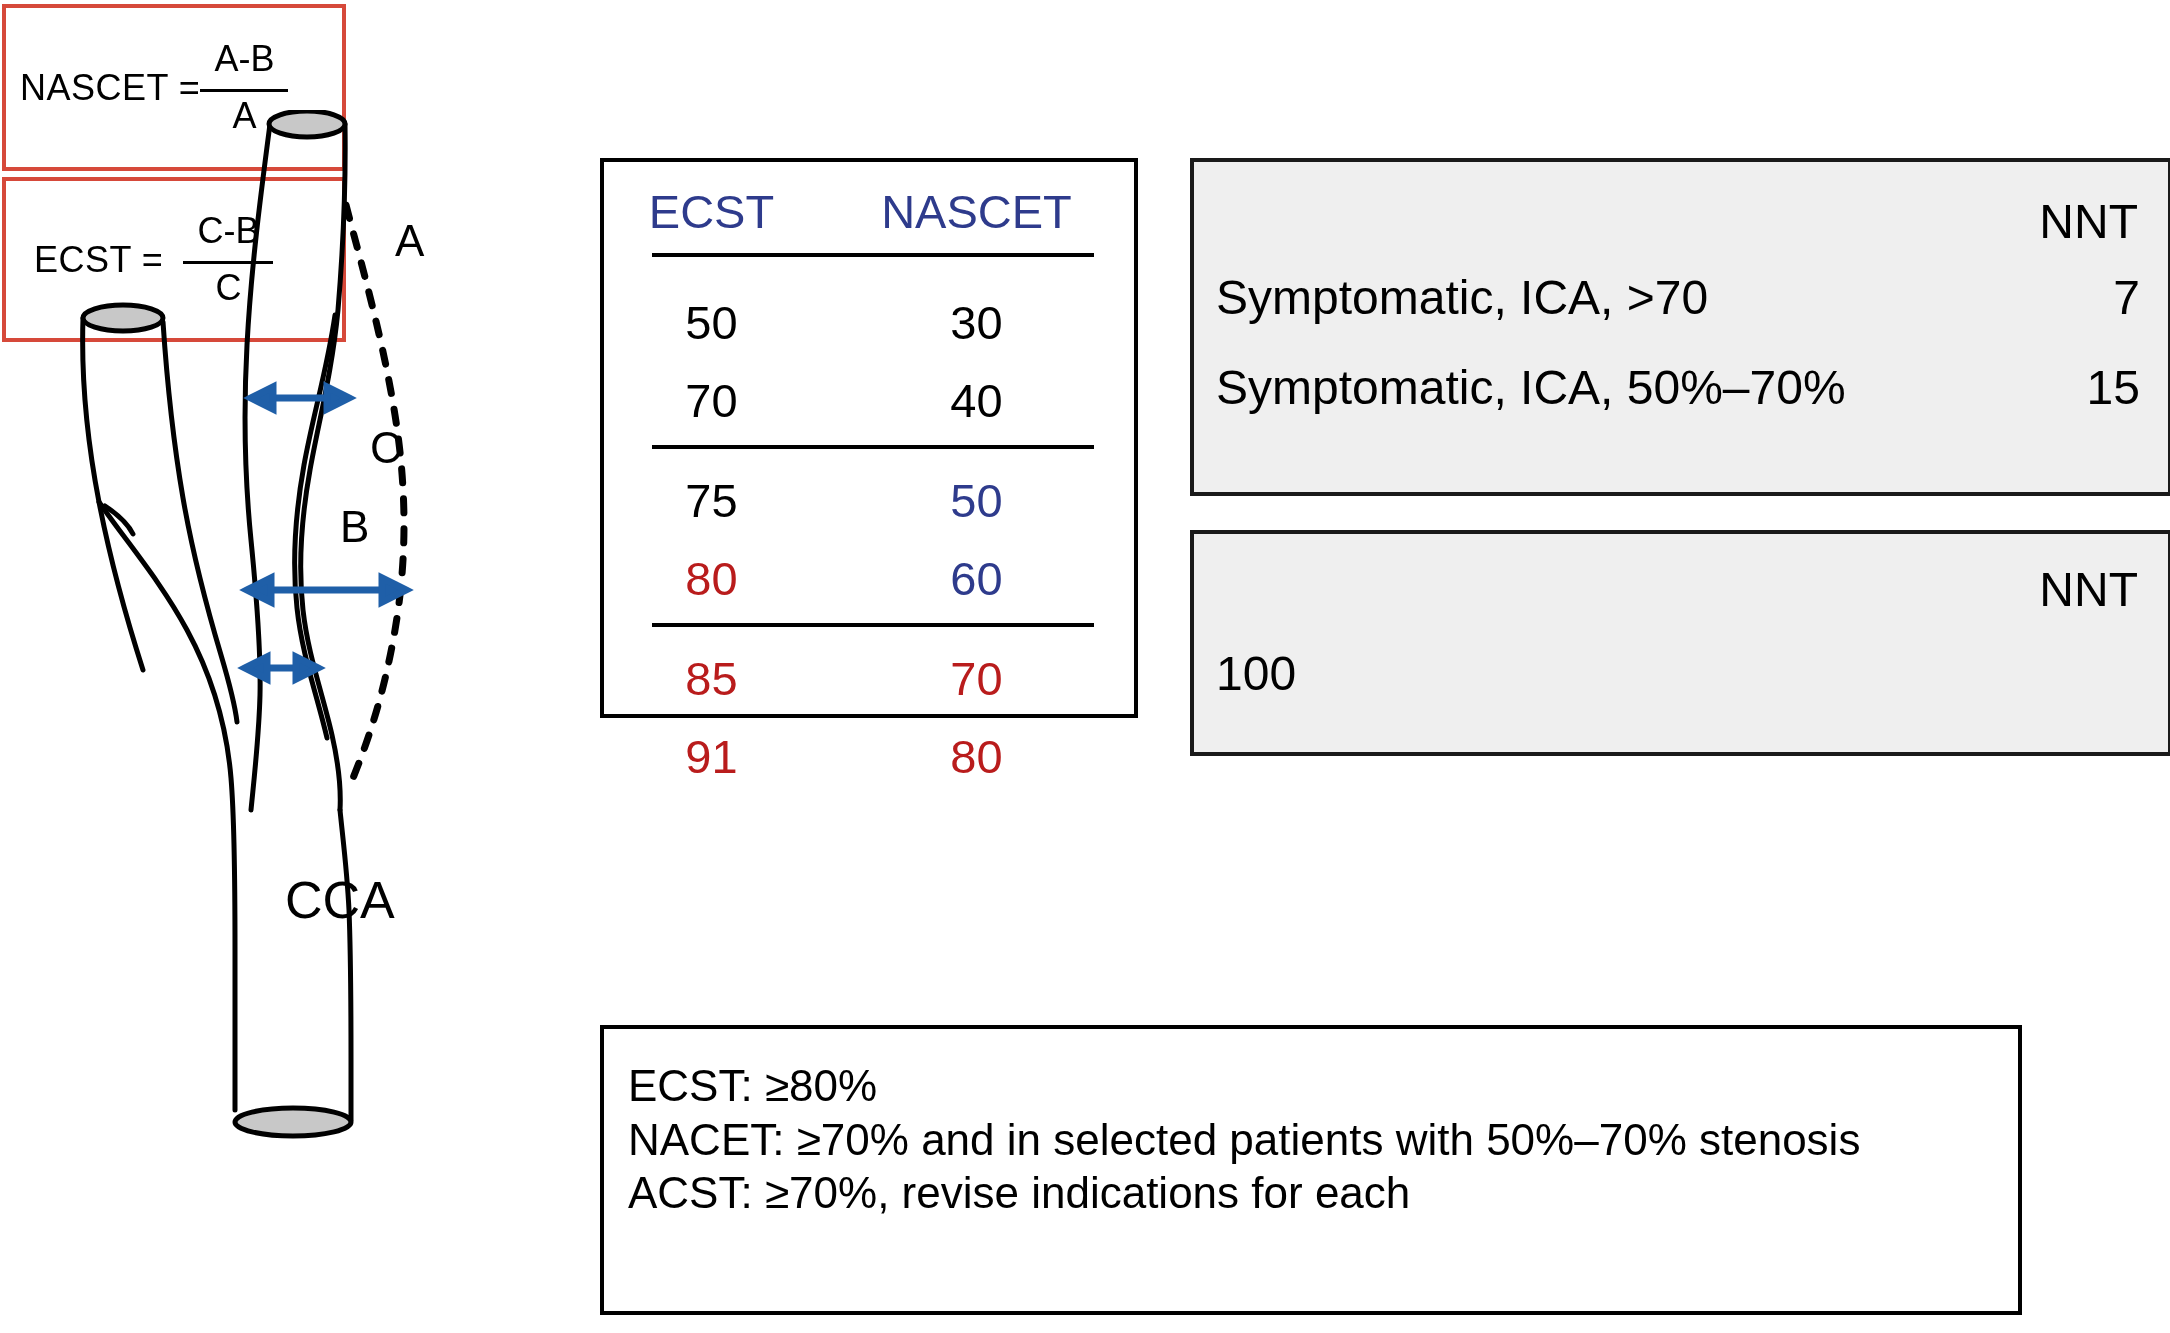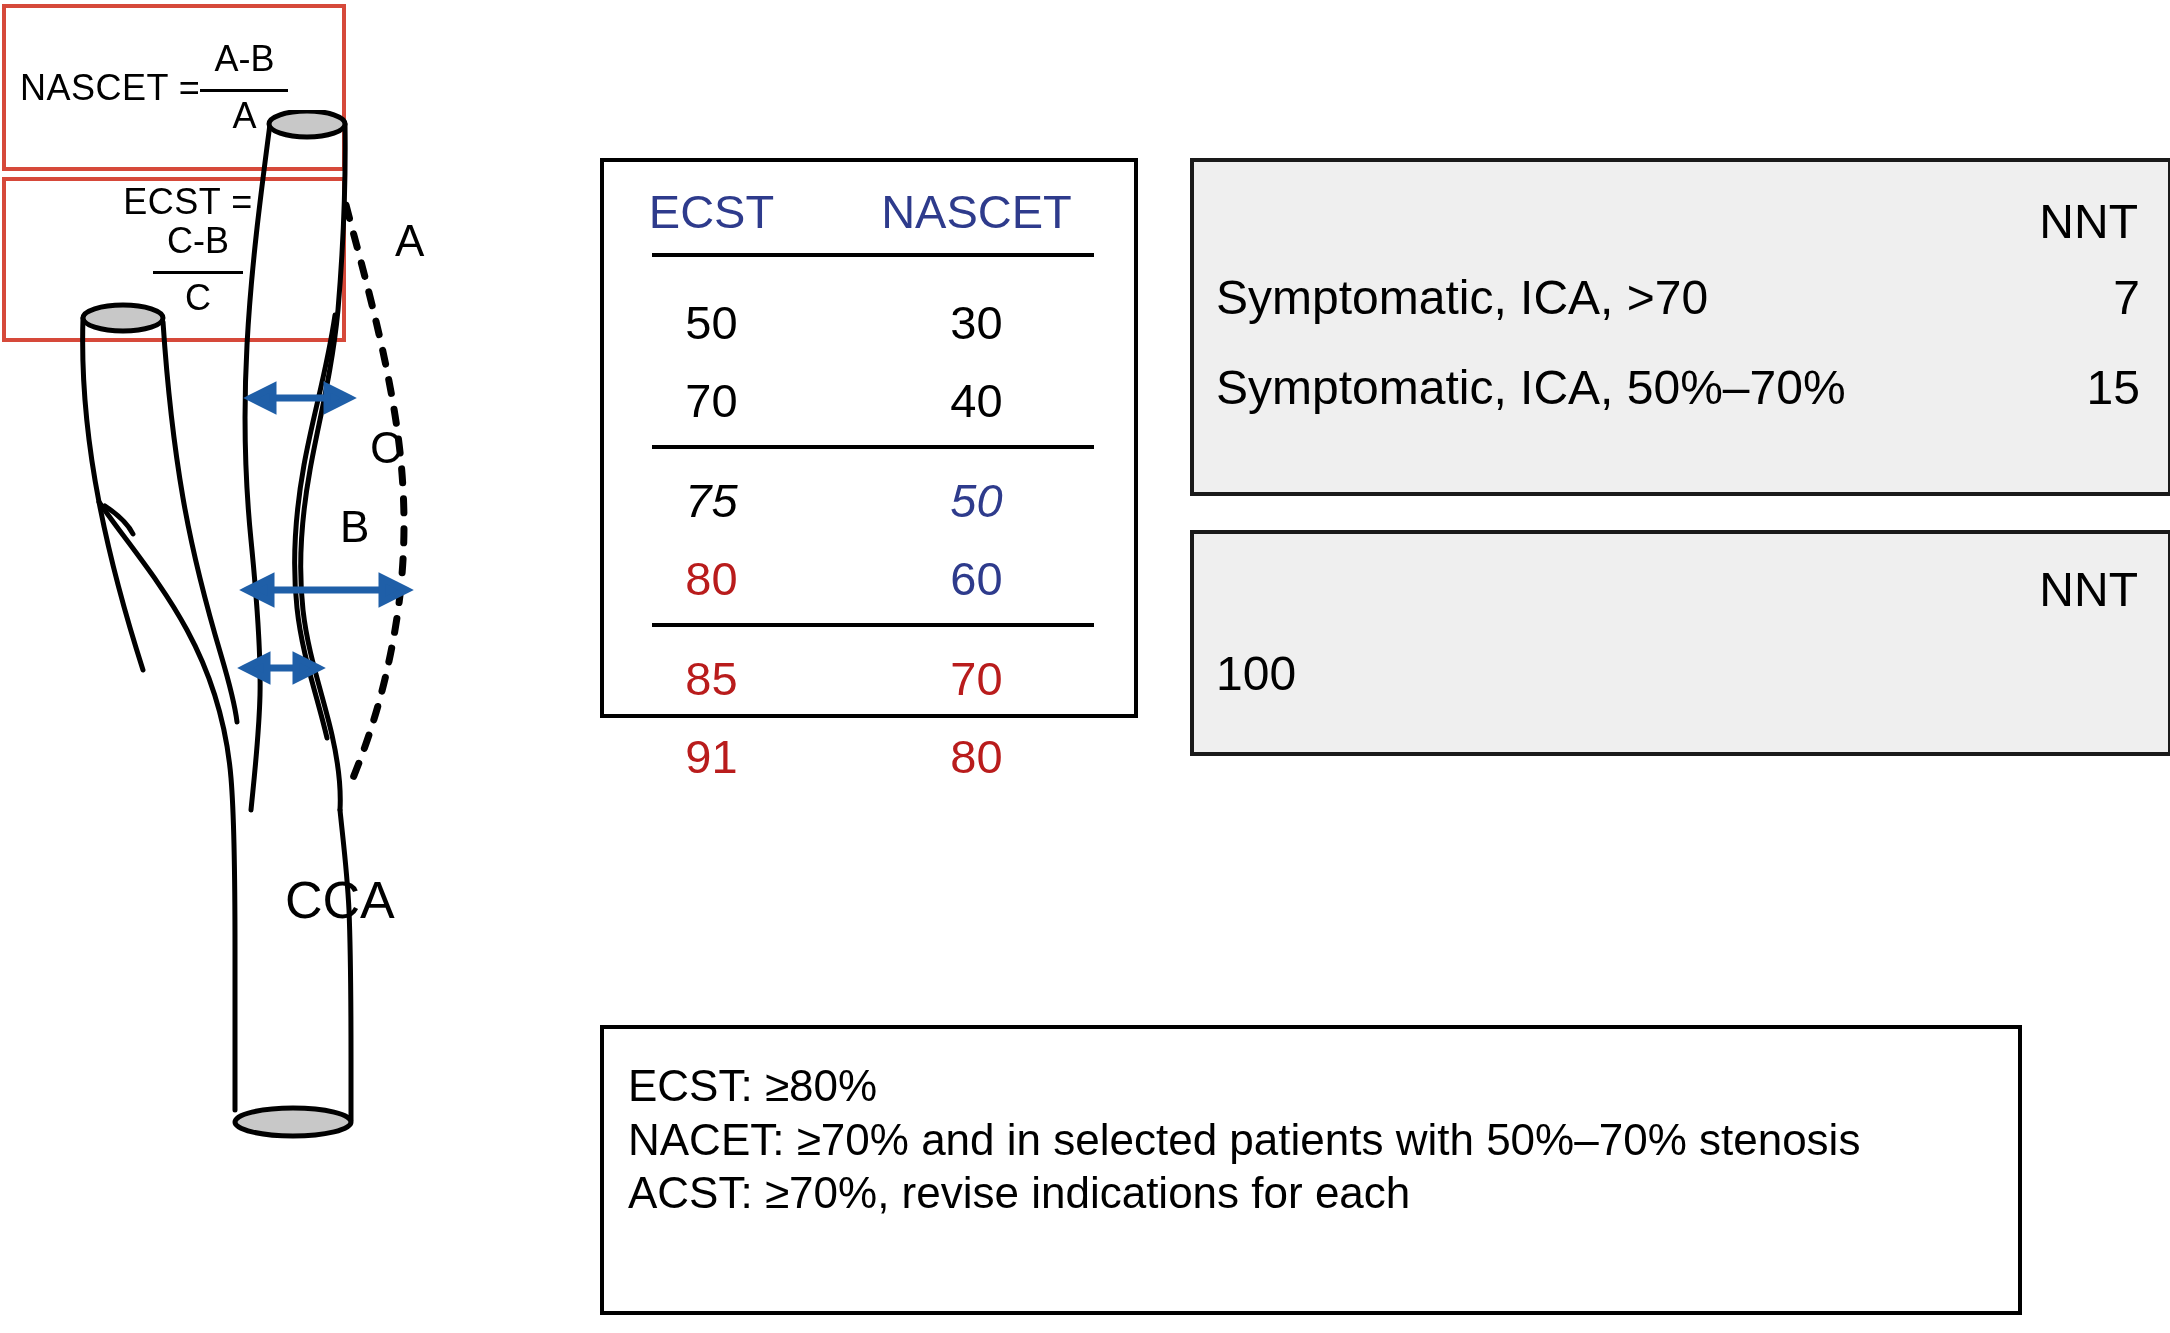--- a/index.html
+++ b/index.html
@@ -5,21 +5,21 @@
   html,body{margin:0;padding:0;background:#ffffff;}
   body{width:2170px;height:1333px;position:relative;overflow:hidden;
        font-family:"Liberation Sans", sans-serif;color:#000;}
 
   .canvas{position:absolute;left:0;top:0;width:2170px;height:1333px;}
 
   
   .formula-box{position:absolute;border:4px solid #D6493A;background:#fff;
                display:flex;align-items:center;box-sizing:border-box;}
   #formula-nascet{left:2px;top:4px;width:344px;height:167px;padding-left:14px;}
-  #formula-ecst{left:2px;top:177px;width:344px;height:165px;padding-left:28px;flex-direction:column;}
+  #formula-ecst{left:2px;top:177px;width:344px;height:165px;padding-left:28px;}
   .formula-name{font-size:36px;letter-spacing:.5px;white-space:nowrap;}
   .frac{display:inline-flex;flex-direction:column;align-items:center;
         justify-content:center;line-height:1;}
   .frac .num{font-size:36px;padding:0 14px 12px;}
   .frac .bar{width:100%;height:3px;background:#000;}
   .frac .den{font-size:36px;padding:6px 14px 0;}
   #formula-ecst .frac{margin-left:20px;}
 
   
   #artery-diagram{position:absolute;left:55px;top:110px;width:520px;height:1070px;}
@@ -180,21 +180,21 @@
       <div class="td c1 v-black">50</div>
       <div class="td c2 v-black">30</div>
     </div>
     <div class="trow">
       <div class="td c1 v-black">70</div>
       <div class="td c2 v-black">40</div>
     </div>
 
     <div class="rule tight"></div>
 
-    <div class="trow" style="margin-top:12px;font-style:italic;">
+    <div class="trow" style="margin-top:12px;">
       <div class="td c1 v-black">75</div>
       <div class="td c2 v-blue">50</div>
     </div>
     <div class="trow">
       <div class="td c1 v-red">80</div>
       <div class="td c2 v-blue">60</div>
     </div>
 
     <div class="rule tight"></div>
 

